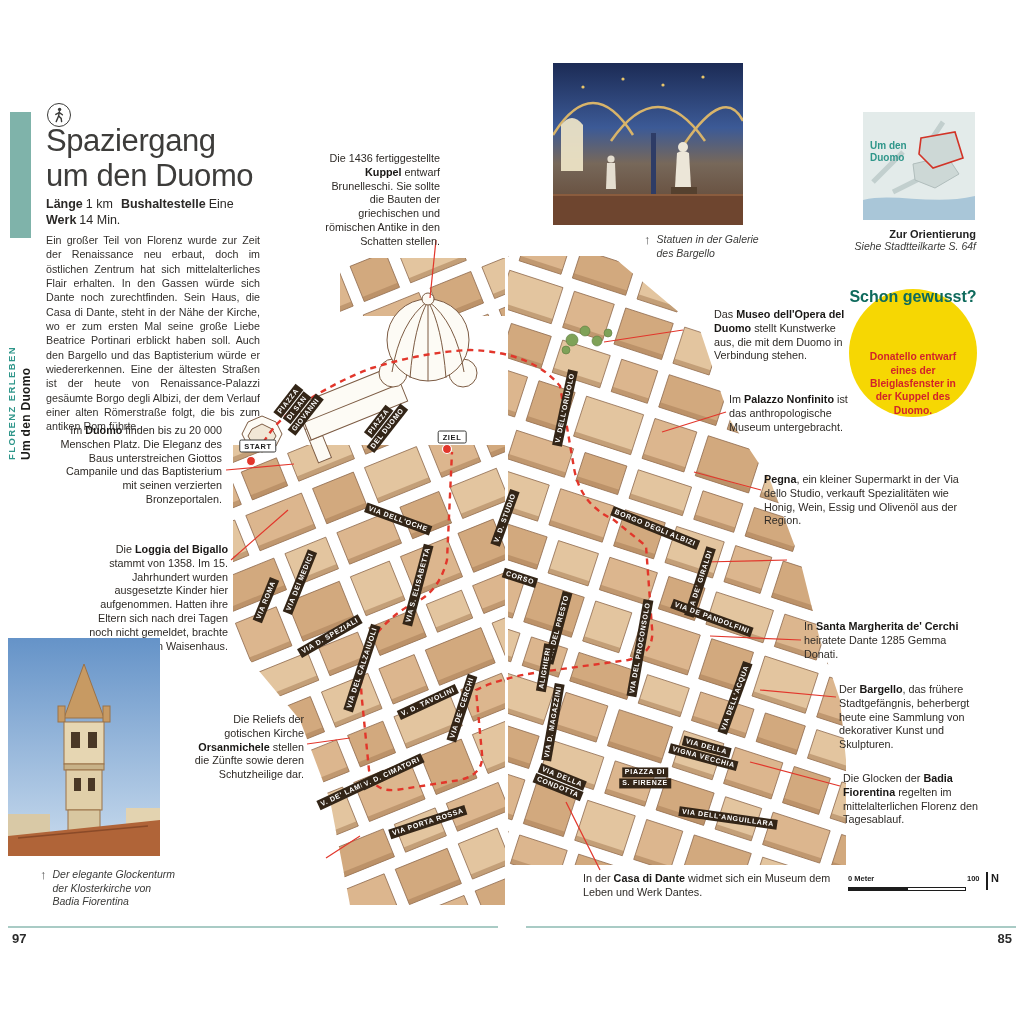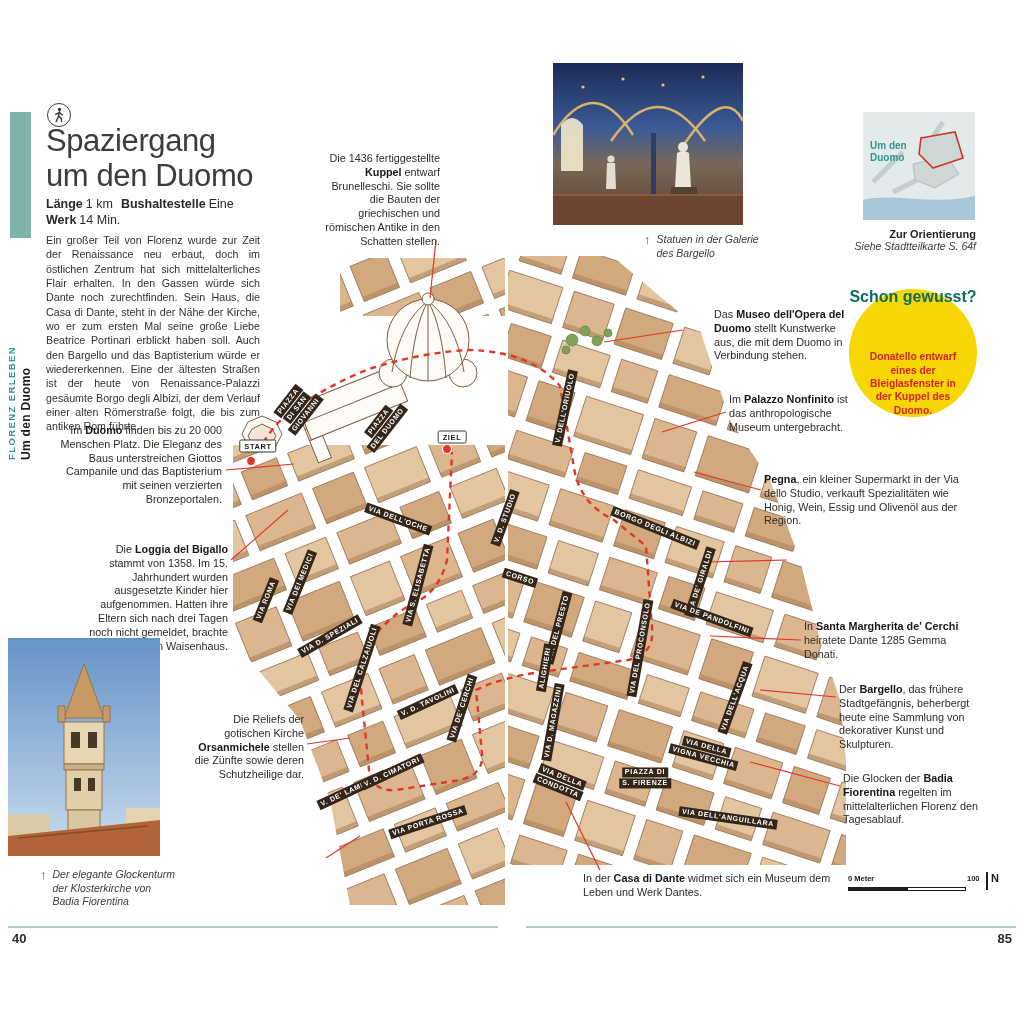--- a/index.html
+++ b/index.html
@@ -1725,16 +1725,16 @@
         <div class="seg2"></div>
       </div>
     <div id="compass">
       <div class="cl"></div>
       <div class="cn">N</div>
     </div>
   </div>
 
   <div class="rule" id="rule-left"></div>
   <div class="rule" id="rule-right"></div>
-  <div class="pagenum" id="pn-left">40</div>
+  <div class="pagenum" id="pn-left">97</div>
   <div class="pagenum" id="pn-right">85</div>
 
 </div>
 
 </body></html>

